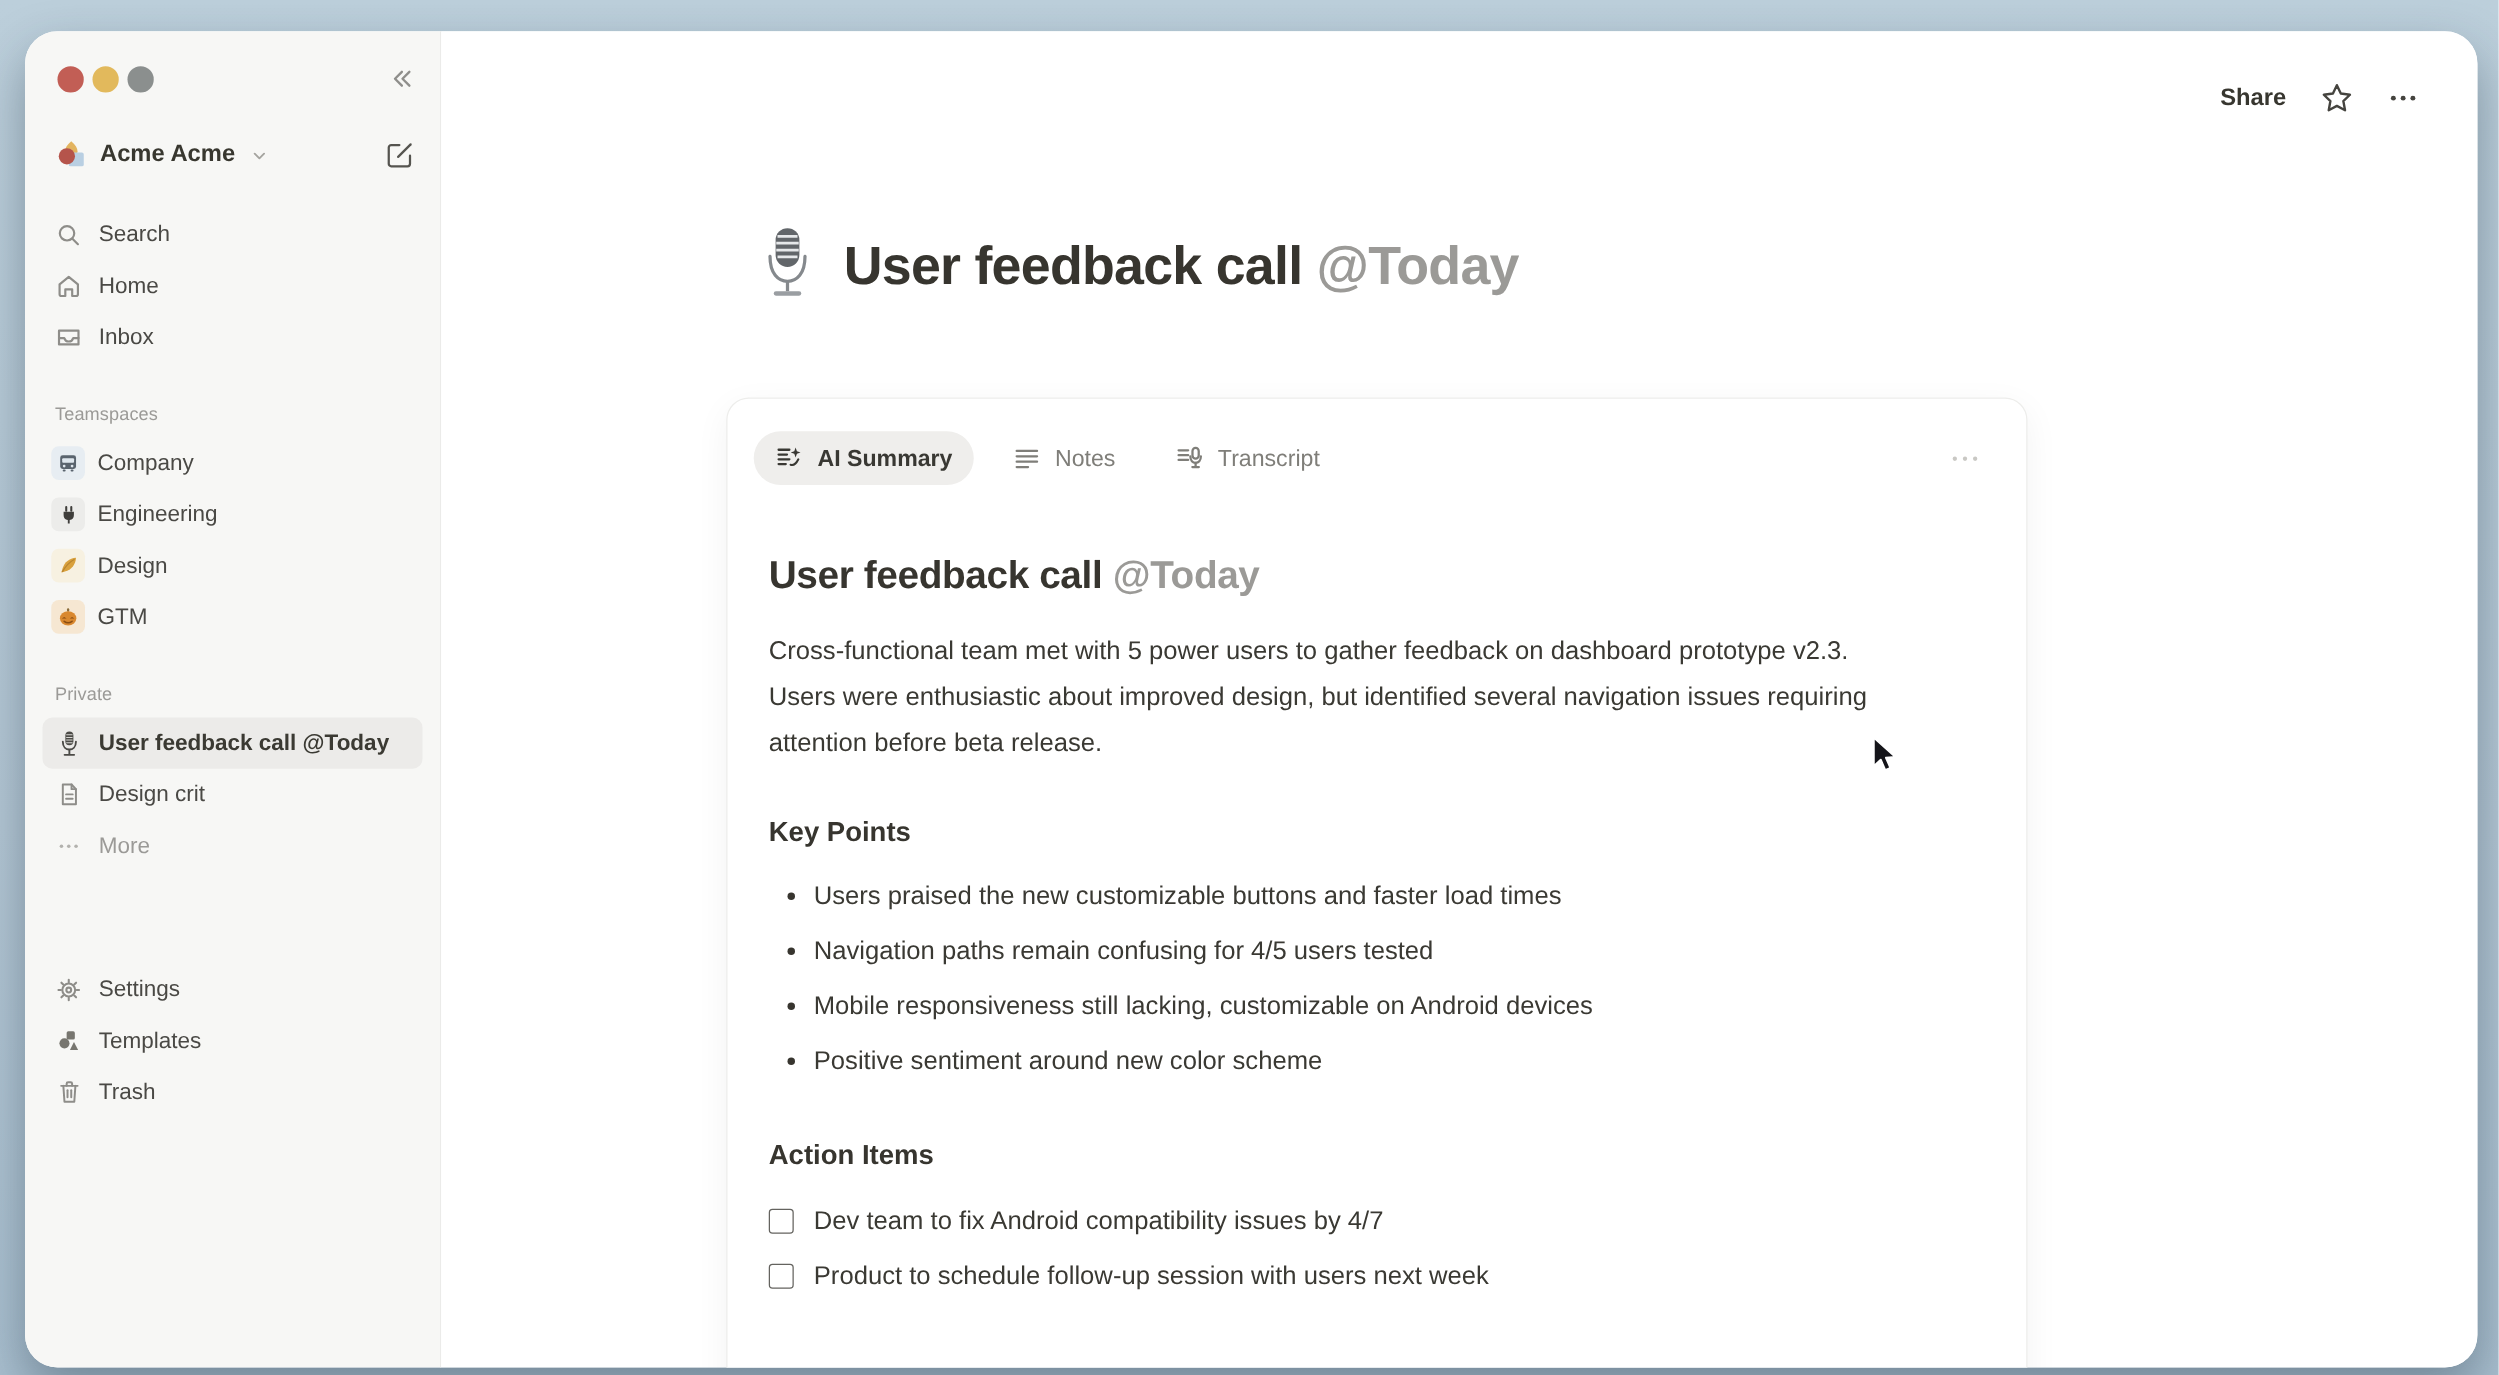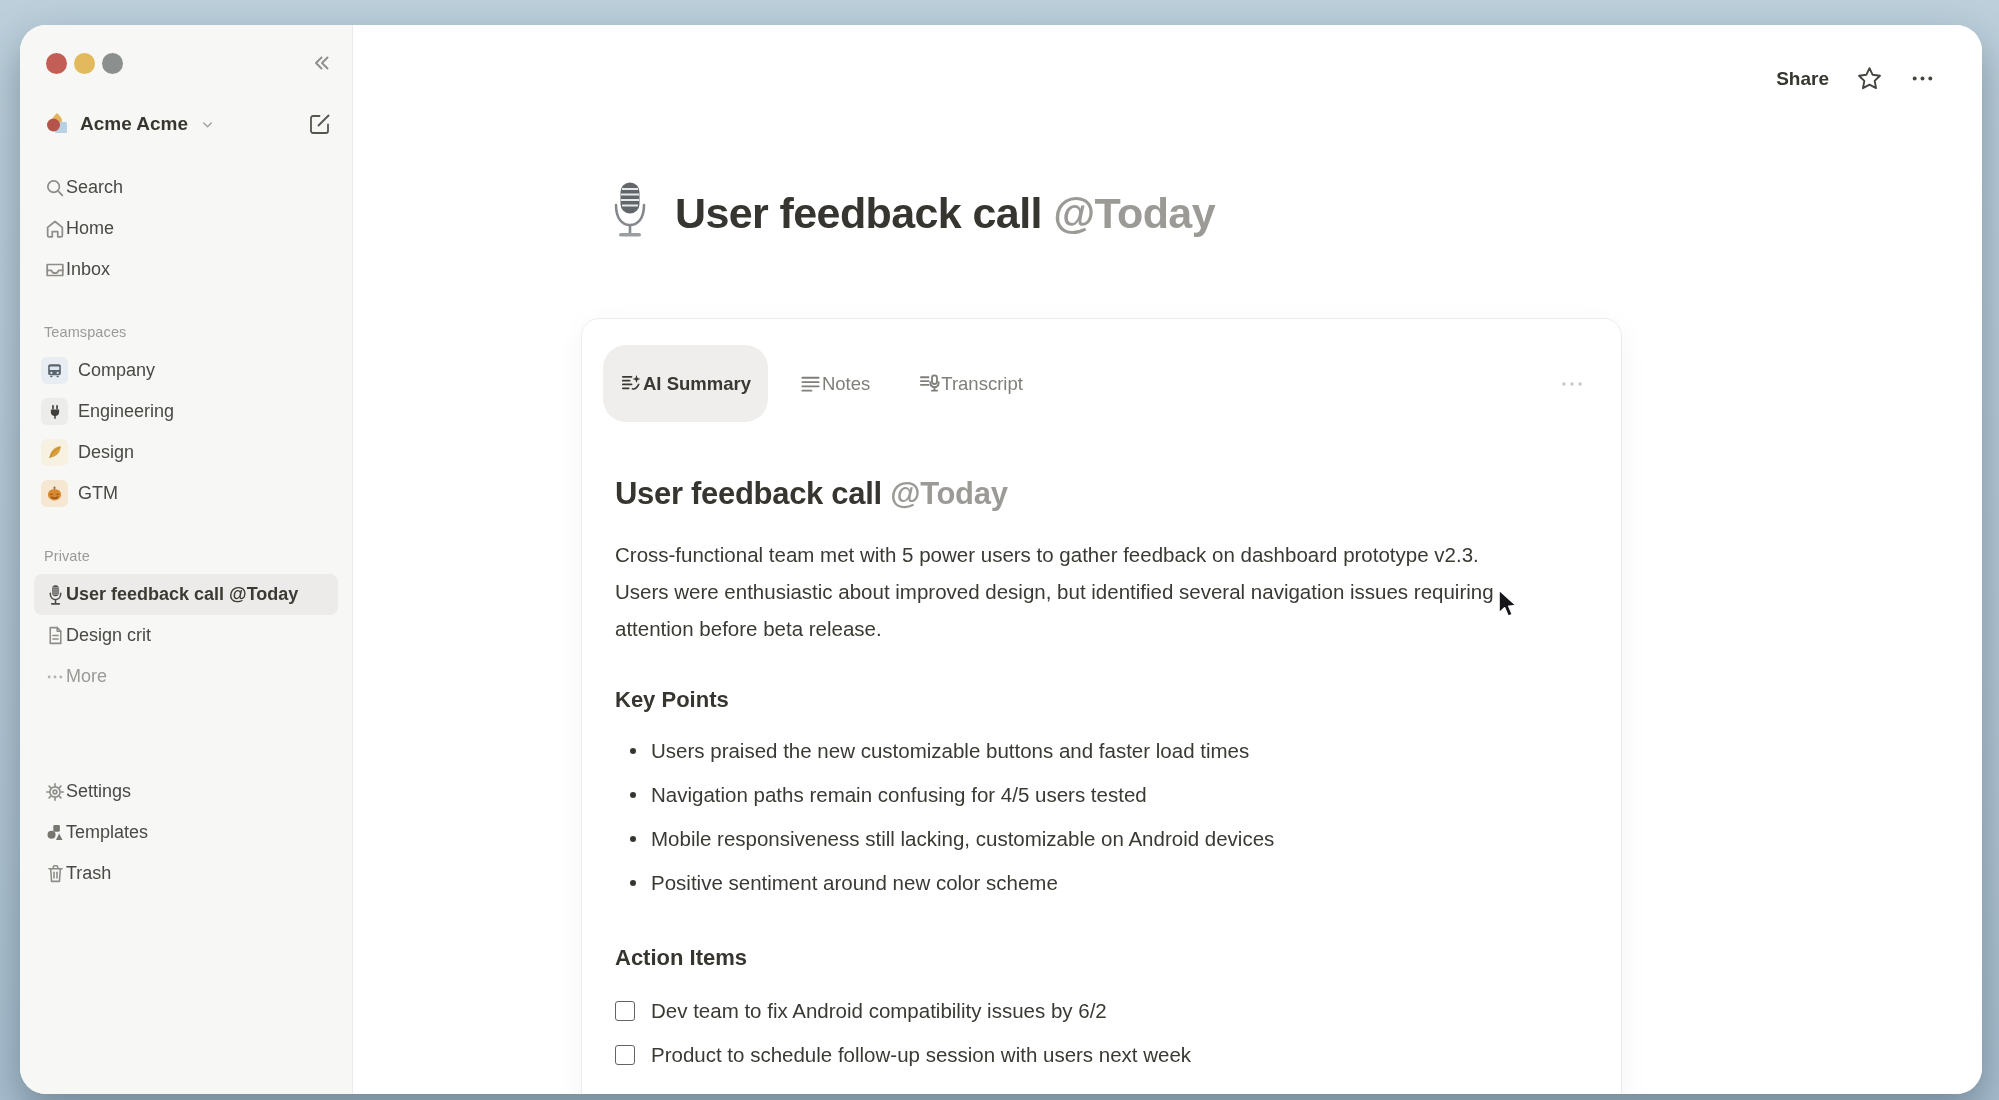--- a/index.html
+++ b/index.html
@@ -16,21 +16,21 @@
   .traffic-row { display:flex; align-items:center; height:32px; padding:0 6px 0 12px; }
   .light { width:21px; height:21px; border-radius:50%; margin-right:7px; }
   .collapse { margin-left:auto; color:#8f8e8b; display:flex; cursor:pointer; }
 
   .workspace-row { margin-top:26px; height:38px; display:flex; align-items:center; gap:10px; padding:0 6px 0 10px; border-radius:8px; }
   .ws-name { font-size:19px; font-weight:700; color:#38372f; }
   .ws-chevron { color:#a5a49f; display:flex; margin-left:2px; }
   .compose { margin-left:auto; color:#55544f; display:flex; cursor:pointer; }
 
   .nav-group { margin-top:24px; }
-  .side-row { display:flex; align-items:center; height:41px; padding:0 10px; border-radius:8px;
+  .side-row { display:flex; align-items:center; gap:13px; height:41px; padding:0 10px; border-radius:8px;
               font-size:18px; font-weight:500; color:#4a4945; cursor:pointer; }
   .side-row .ic { width:22px; height:22px; color:#8e8d89; flex:none; display:flex; align-items:center; justify-content:center; }
   .side-row.selected { background:#ecebe9; color:#3b3a33; font-weight:600; }
   .side-row.muted { color:#9b9a97; }
   .side-row.muted .ic { color:#b3b2ae; }
 
   .section-label { margin-top:30px; margin-bottom:6px; padding:0 10px; height:24px; display:flex; align-items:center;
                    font-size:14.5px; font-weight:500; color:#9b9a97; letter-spacing:.1px; }
   .esq { width:27px; height:27px; border-radius:6px; flex:none; display:flex; align-items:center; justify-content:center; }
   .ts-row { gap:10px; padding-left:7px; }
@@ -43,22 +43,22 @@
   .share-btn { font-size:19px; font-weight:600; color:#37362f; cursor:pointer; }
   .icon-btn { display:flex; color:#45443f; cursor:pointer; }
 
   .title-wrap { position:absolute; top:156px; left:254px; display:flex; align-items:flex-end; gap:22px; }
   .page-h1 { font-size:43px; font-weight:700; color:#37352f; letter-spacing:-.6px; line-height:1.15; }
   .mention { color:#9b9a97; }
 
   .card { position:absolute; top:293px; left:228px; width:1041px; height:940px; background:#fff;
           border:1px solid #ededeb; border-radius:18px; box-shadow:0 8px 28px rgba(0,0,0,.05); }
   .card-head { display:flex; align-items:center; padding:26px 36px 0 21px; }
-  .tab { display:flex; align-items:center; font-size:18.5px; font-weight:500; color:#7f7e79;
-         padding:27px 17px; border-radius:23px; margin-right:14px; cursor:pointer; }
+  .tab { display:flex; align-items:center; gap:11px; font-size:18.5px; font-weight:500; color:#7f7e79;
+         padding:10px 17px; border-radius:23px; margin-right:14px; cursor:pointer; }
   .tab .ic { display:flex; }
   .tab.active { background:#efeeec; color:#393833; font-weight:600; }
   .head-dots { margin-left:auto; color:#c9c8c4; display:flex; cursor:pointer; }
 
   .card-body { padding:0 33px; }
   .body-h2 { margin-top:54px; font-size:31px; font-weight:700; color:#37352f; letter-spacing:-.3px; }
   .summary { margin-top:24px; font-size:20.5px; line-height:37px; color:#3a3933; max-width:895px; }
   .body-h3 { margin-top:40px; font-size:22px; font-weight:700; color:#37352f; }
   .bullets { margin-top:16px; list-style:none; }
   .bullets li { position:relative; padding-left:36px; height:44px; display:flex; align-items:center;
@@ -366,21 +366,21 @@
             <li>Users praised the new customizable buttons and faster load times</li>
             <li>Navigation paths remain confusing for 4/5 users tested</li>
             <li>Mobile responsiveness still lacking, customizable on Android devices</li>
             <li>Positive sentiment around new color scheme</li>
           </ul>
 
           <h3 class="body-h3">Action Items</h3>
           <div class="todos">
             <div class="todo-row">
               <span class="checkbox"></span>
-              <span>Dev team to fix Android compatibility issues by 6/2</span>
+              <span>Dev team to fix Android compatibility issues by 4/7</span>
             </div>
             <div class="todo-row">
               <span class="checkbox"></span>
               <span>Product to schedule follow-up session with users next week</span>
             </div>
             <div class="todo-row">
               
               
             </div>
           </div>

